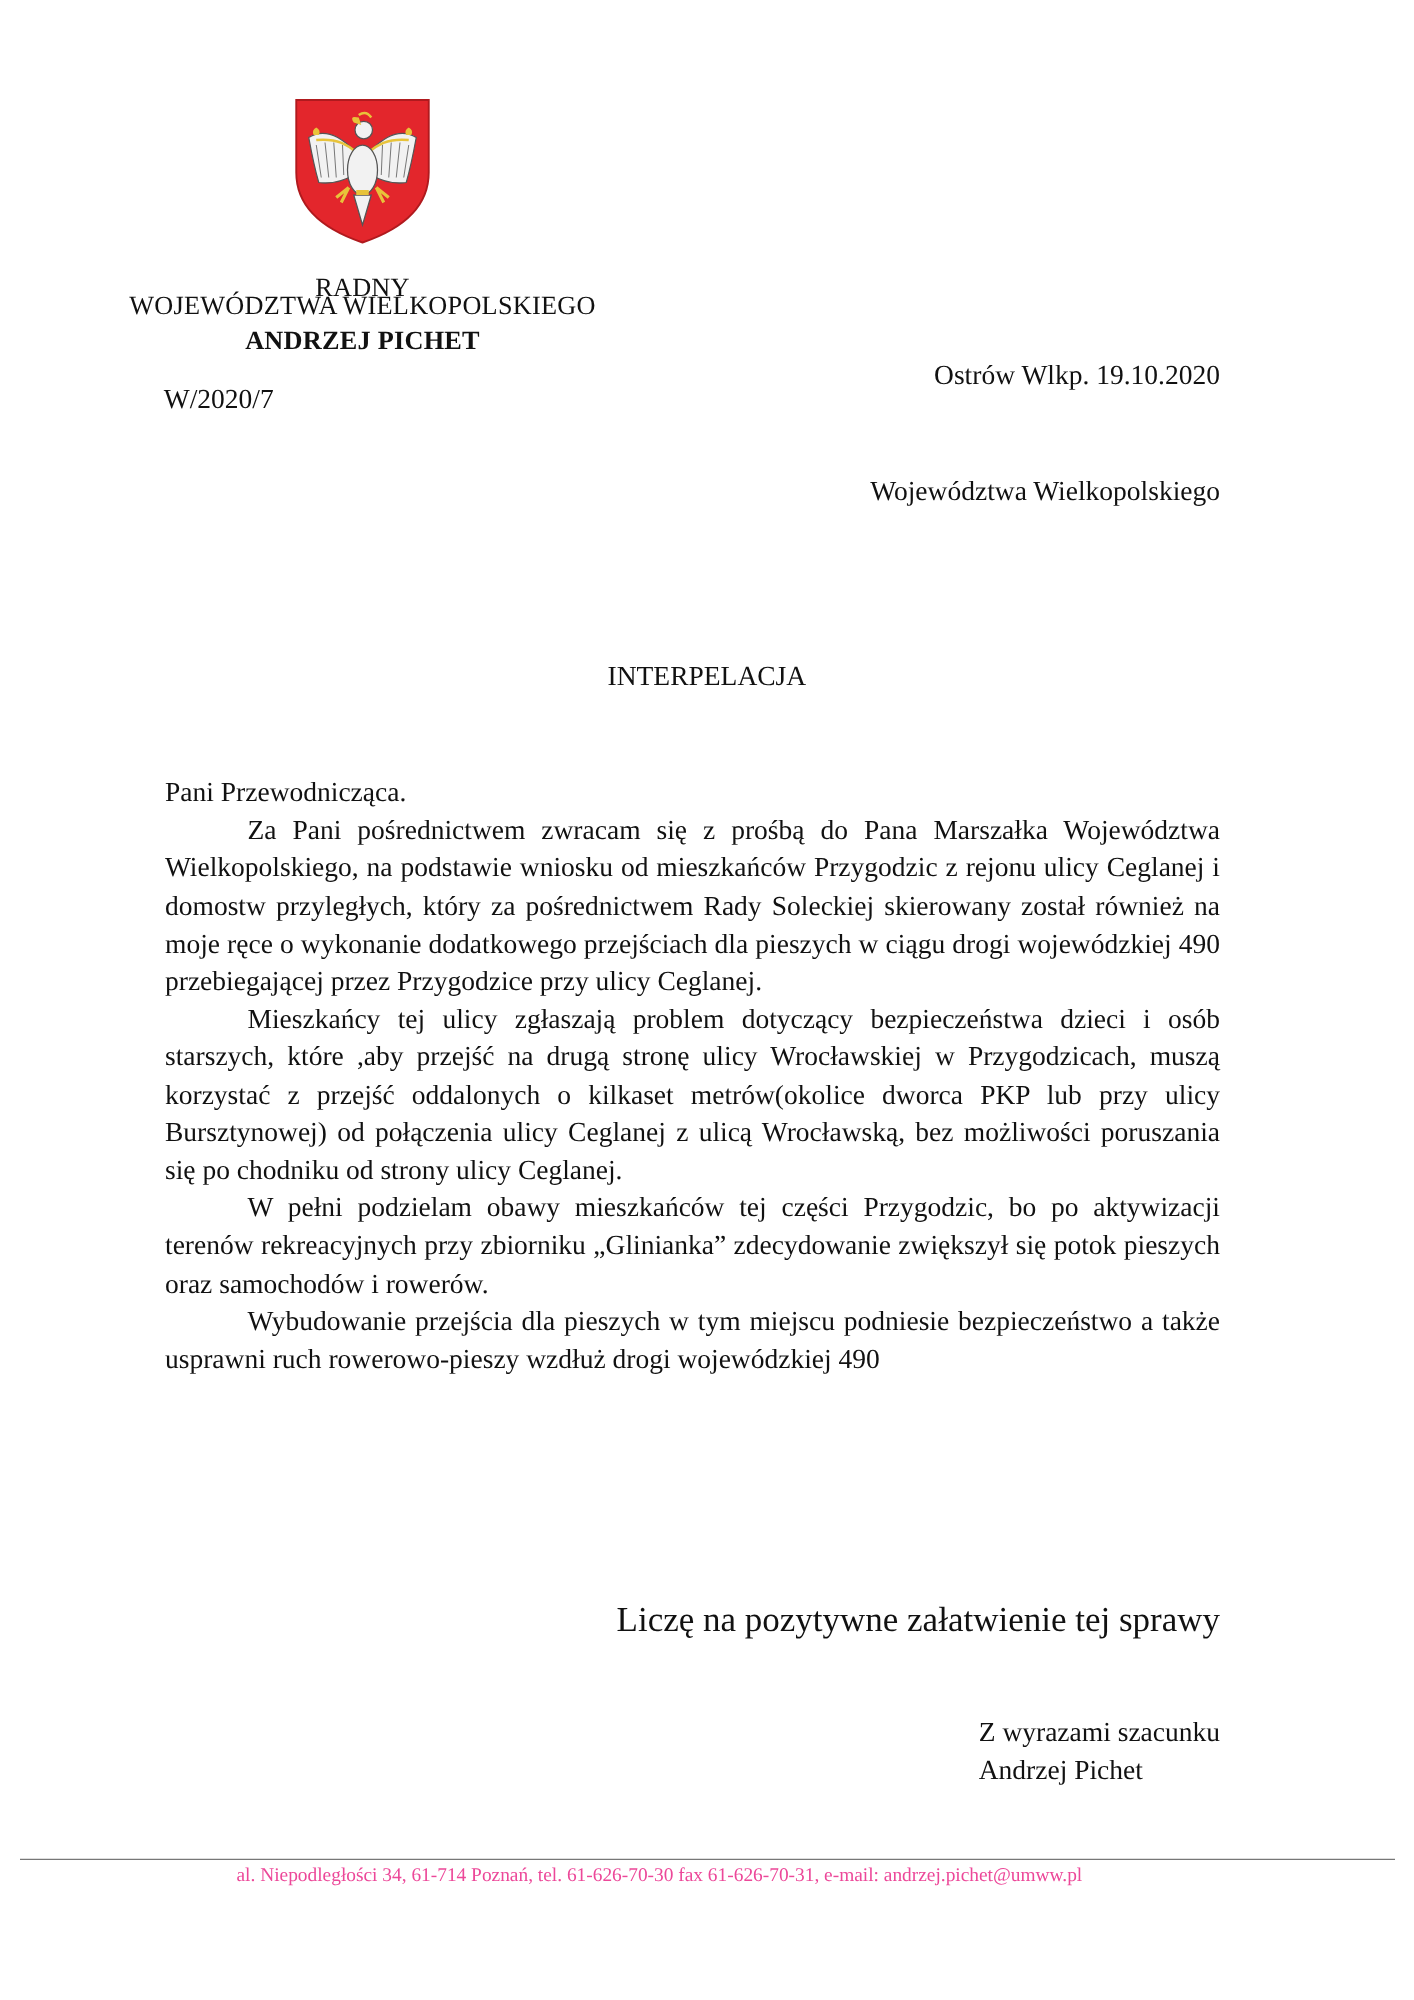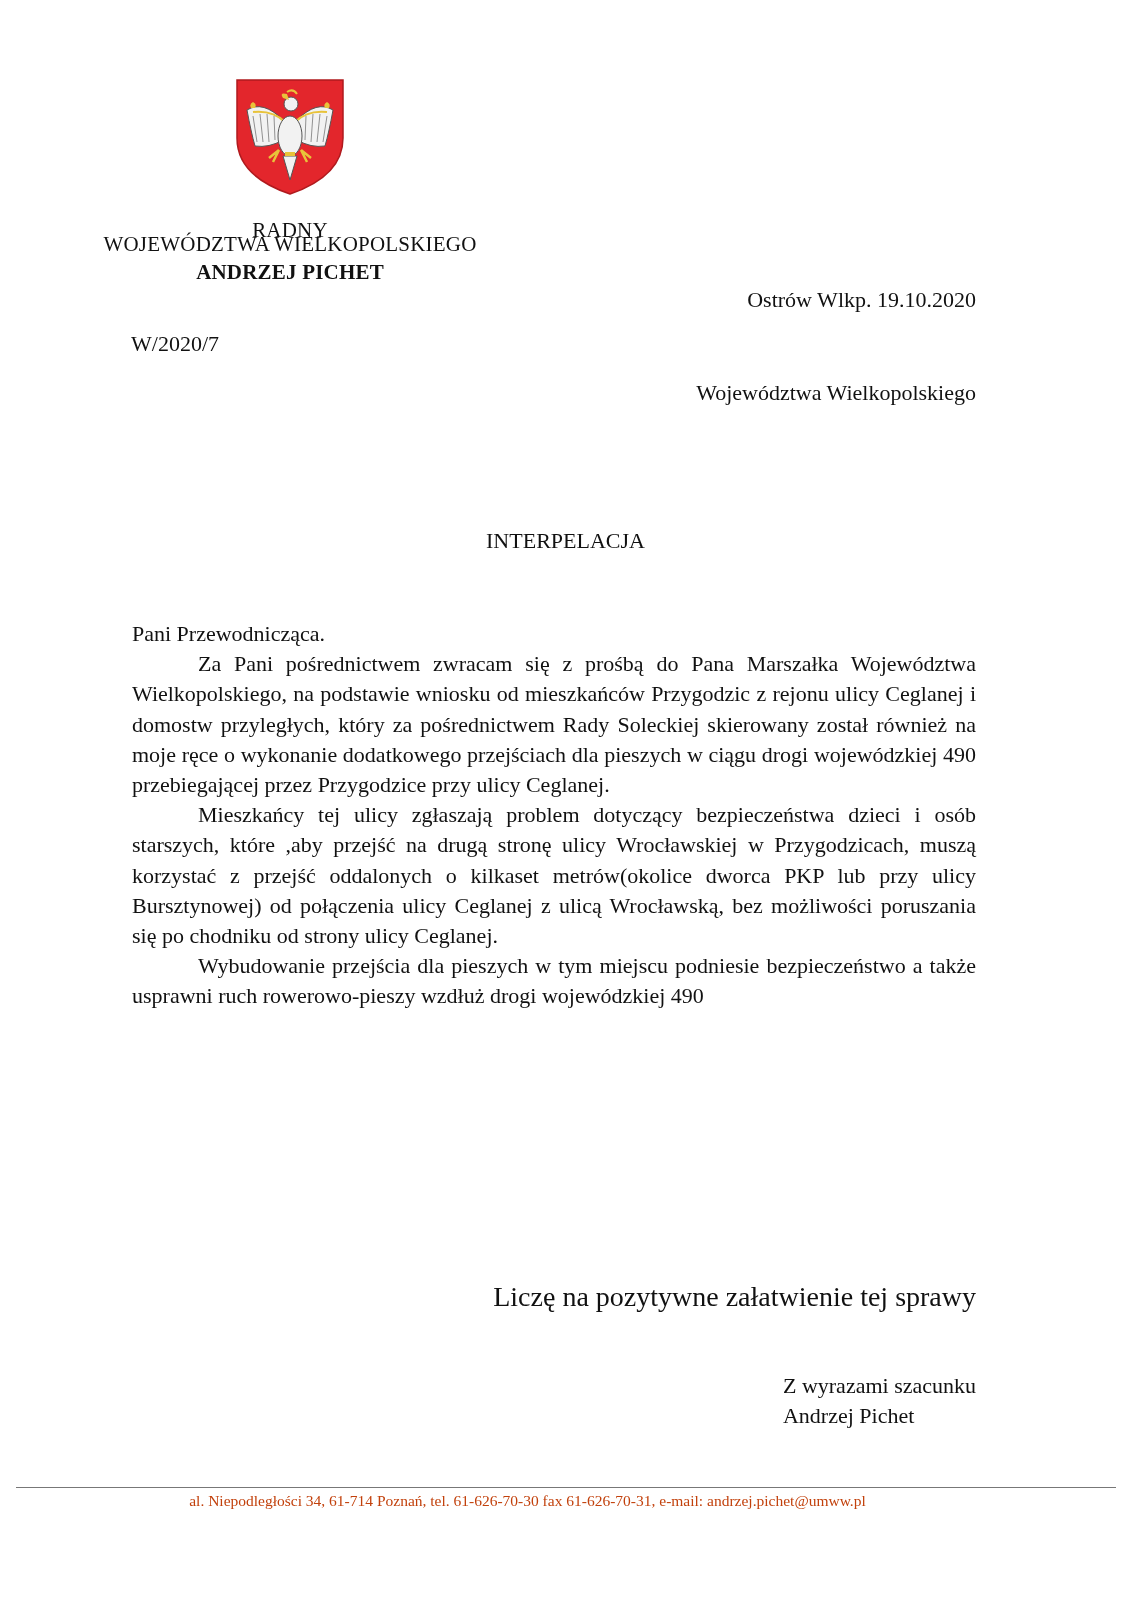--- a/index.html
+++ b/index.html
@@ -4,31 +4,31 @@
 <style>
   html, body { margin:0; padding:0; background:#ffffff; }
   body { width:1131px; height:1600px; position:relative; overflow:hidden;
          font-family:"Liberation Serif","DejaVu Serif",serif; color:#111; }
   .abs { position:absolute; }
   .crest { left:233px; top:76px; width:114px; height:120px; }
   .hdr { left:60px; width:460px; text-align:center; font-size:21px; line-height:27px; letter-spacing:0.2px; }
   .hdr.l1 { top:217px; }
   .hdr.l2 { top:231px; }
   .hdr.l3 { top:259px; font-weight:bold; }
-  .ref { left:131px; top:331px; font-size:22px; }
+  .ref { left:131px; top:306px; font-size:22px; }
   .date { right:155px; top:287px; font-size:22px; text-align:right; }
   .addr { right:155px; top:378px; font-size:22px; line-height:30.5px; text-align:right; }
   .title { left:0; width:1131px; top:528px; text-align:center; font-size:22px; }
   .body { left:132px; width:844px; top:619px; font-size:22px; line-height:30.2px; }
   .body p { margin:0; text-align:justify; }
   .body p.ind { text-indent:66px; }
   .closing { right:155px; top:1281px; font-size:28px; text-align:right; }
   .sign { right:155px; top:1371px; font-size:22px; line-height:30px; }
   .rule { left:16px; width:1100px; top:1487px; height:0; border-top:1.5px solid #777; }
-  .foot { left:0; width:1055px; top:1492px; text-align:center; font-size:15.5px; color:#c2410c; }
+  .foot { left:0; width:1055px; top:1492px; text-align:center; font-size:15.5px; color:#ec4899; }
 </style>
 </head>
 <body>
 
 <div class="abs crest">
   <svg width="114" height="120" viewBox="0 0 114 120">
     <path d="M4 4 H110 V62 Q110 100 57 118 Q4 100 4 62 Z" fill="#e3262c" stroke="#b01a1e" stroke-width="1.5"></path>
 
     <path d="M50 44 Q30 24 14 34 Q18 56 22 70 Q36 72 50 64 Z" fill="#f2f2f2" stroke="#555" stroke-width="1"></path>
     <path d="M64 44 Q84 24 100 34 Q96 56 92 70 Q78 72 64 64 Z" fill="#f2f2f2" stroke="#555" stroke-width="1"></path>
@@ -70,20 +70,21 @@
 <div class="abs addr">
   <div>Województwa Wielkopolskiego</div>
 </div>
 
 <div class="abs title">INTERPELACJA</div>
 
 <div class="abs body">
   <p>Pani Przewodnicząca.</p>
   <p class="ind">Za Pani pośrednictwem zwracam się z prośbą do Pana Marszałka Województwa Wielkopolskiego, na podstawie wniosku od mieszkańców Przygodzic z rejonu ulicy Ceglanej i domostw przyległych, który za pośrednictwem Rady Soleckiej skierowany został również na moje ręce o wykonanie dodatkowego przejściach dla pieszych w ciągu drogi wojewódzkiej 490 przebiegającej przez Przygodzice przy ulicy Ceglanej.</p>
   <p class="ind">Mieszkańcy tej ulicy zgłaszają problem dotyczący bezpieczeństwa dzieci i osób starszych, które ,aby przejść na drugą stronę ulicy Wrocławskiej w Przygodzicach, muszą korzystać z przejść oddalonych o kilkaset metrów(okolice dworca PKP lub przy ulicy Bursztynowej) od połączenia ulicy Ceglanej z ulicą Wrocławską, bez możliwości poruszania się po chodniku od strony ulicy Ceglanej.</p>
+  <p class="ind">W pełni podzielam obawy mieszkańców tej części Przygodzic, bo po aktywizacji terenów rekreacyjnych przy zbiorniku „Glinianka” zdecydowanie zwiększył się potok pieszych oraz samochodów i rowerów.</p>
   <p class="ind">Wybudowanie przejścia dla pieszych w tym miejscu podniesie bezpieczeństwo a także usprawni ruch rowerowo-pieszy wzdłuż drogi wojewódzkiej 490</p>
 </div>
 
 <div class="abs closing">Liczę na pozytywne załatwienie tej sprawy</div>
 
 <div class="abs sign">
   <div>Z wyrazami szacunku</div>
   <div>Andrzej Pichet</div>
 </div>
 

